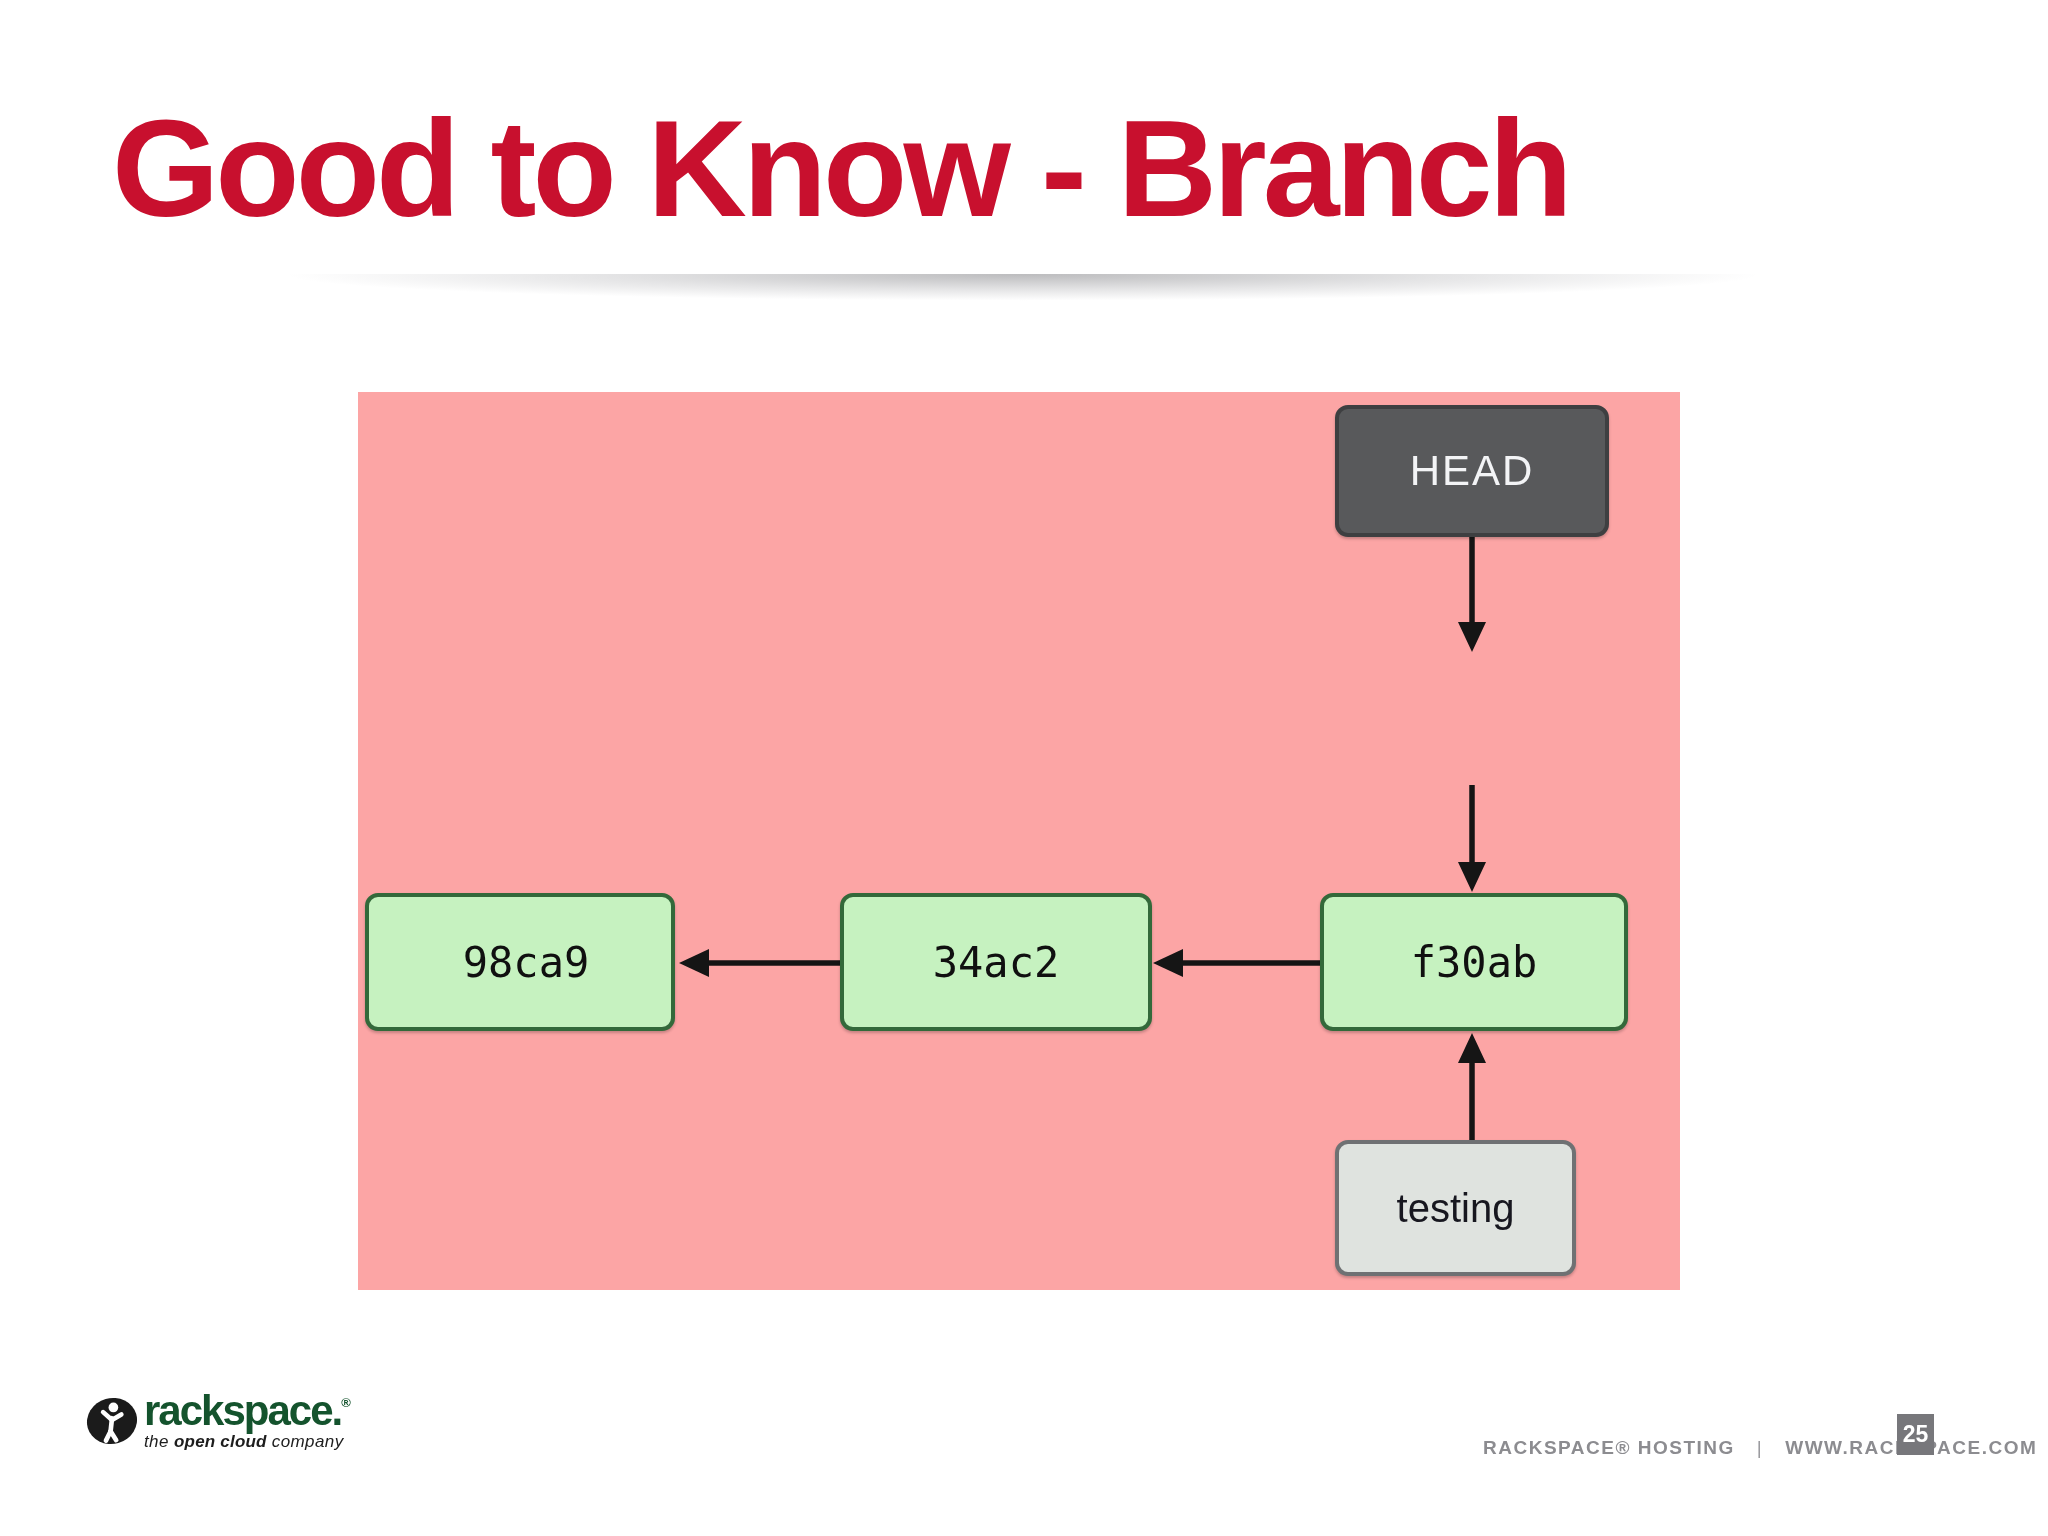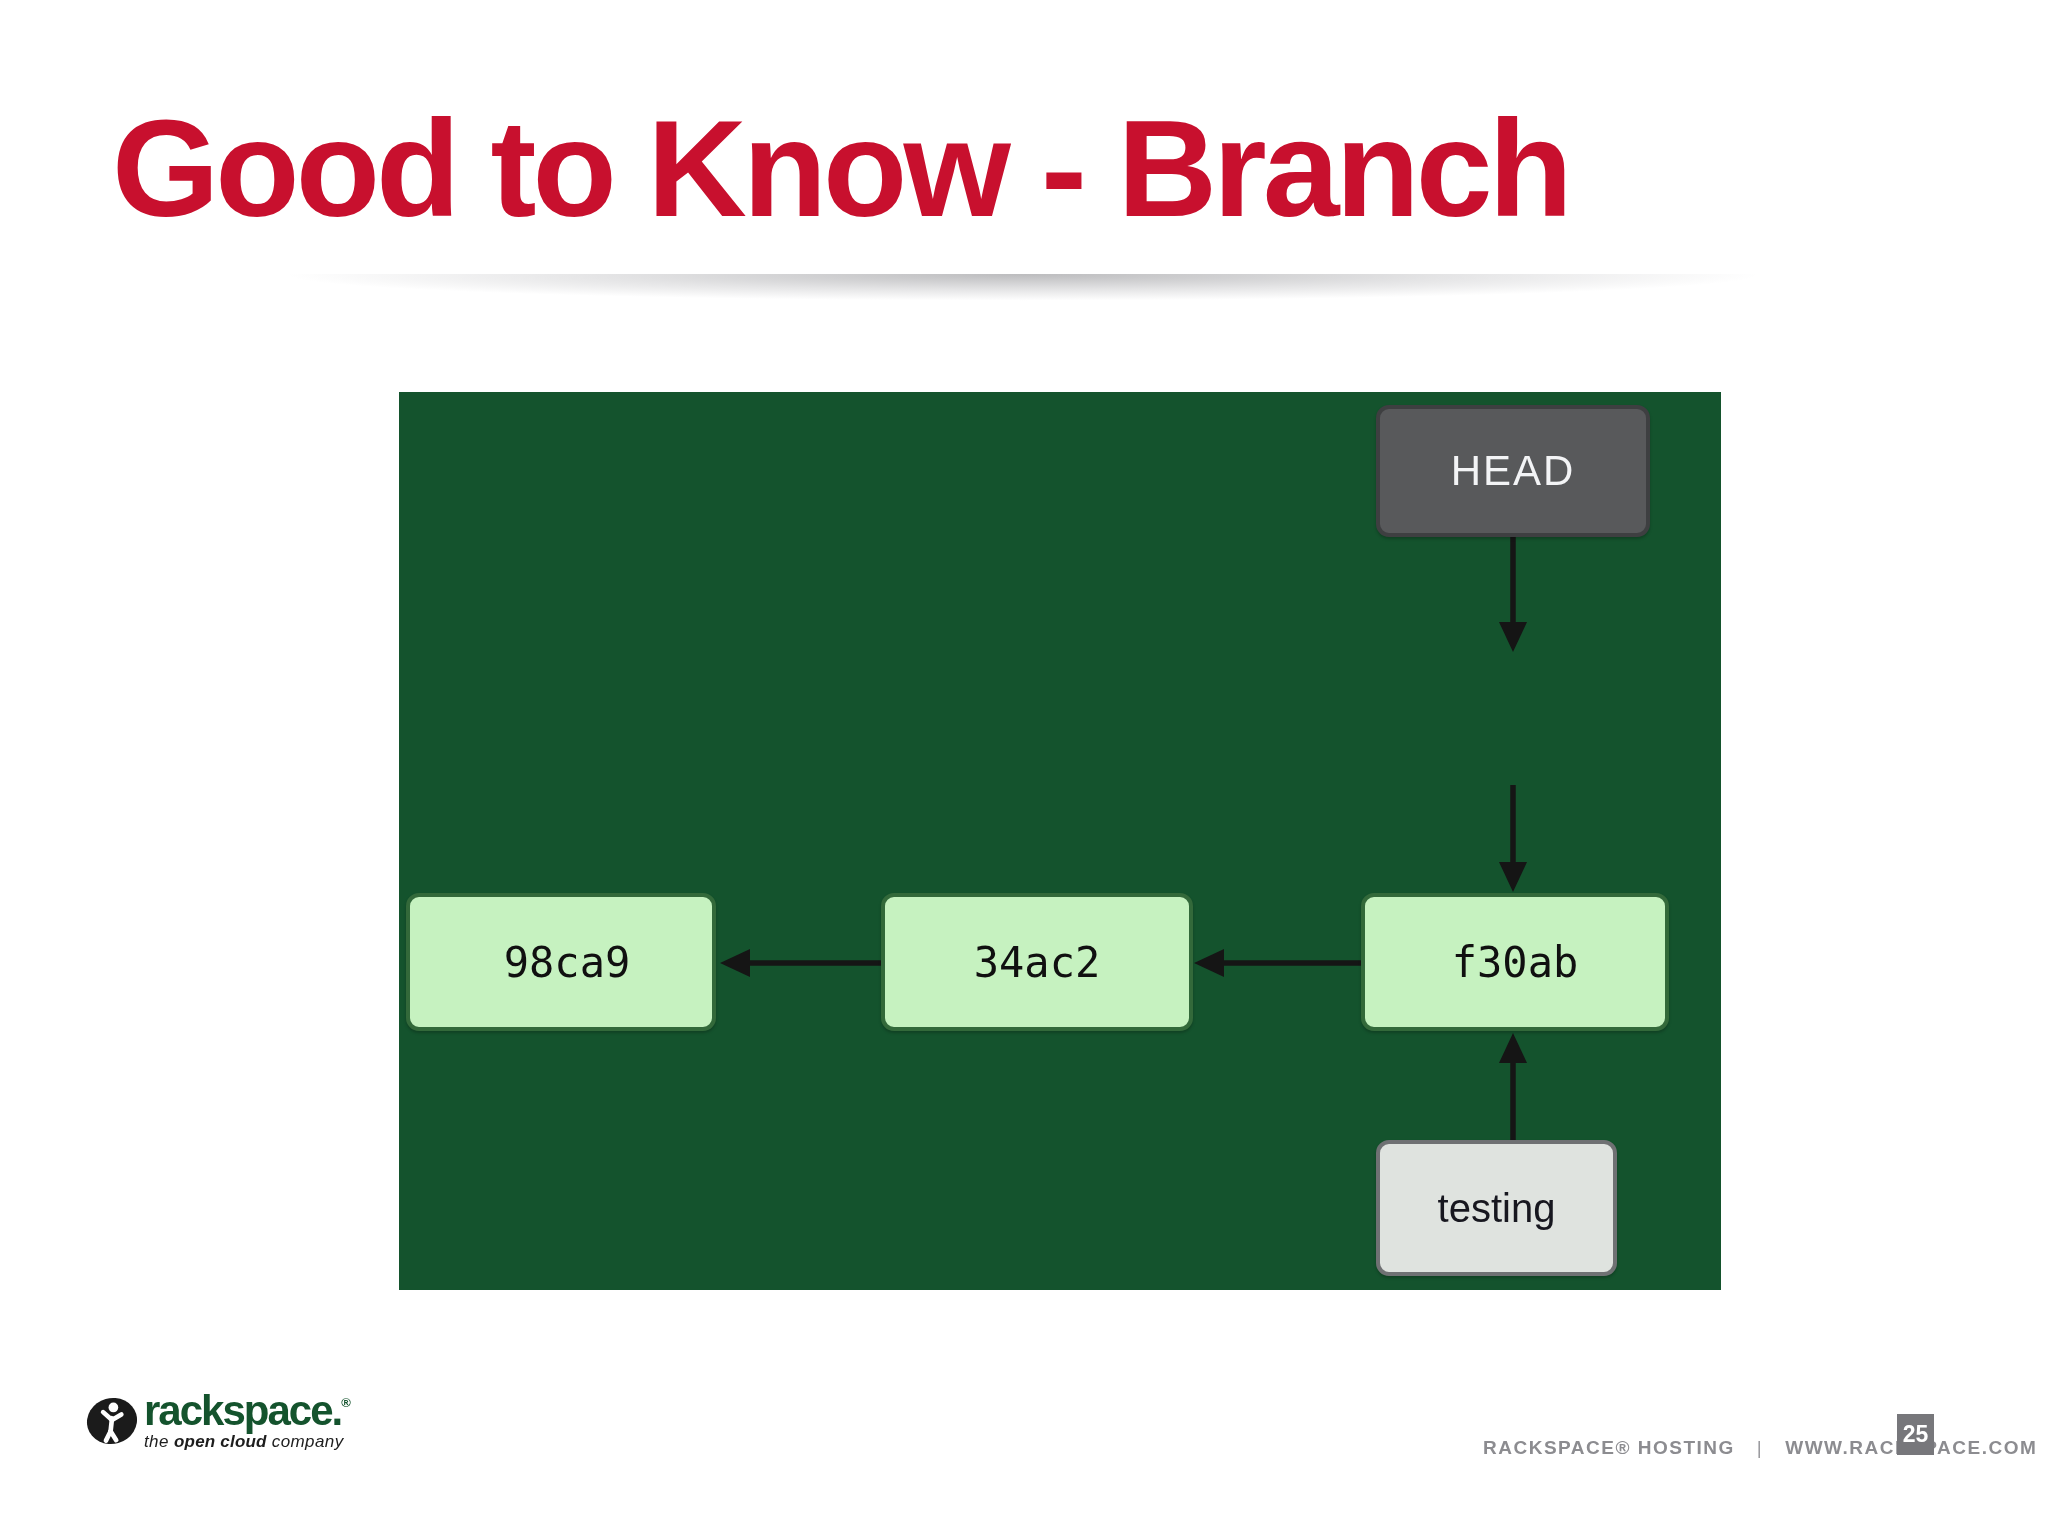--- a/index.html
+++ b/index.html
@@ -13,22 +13,22 @@
     font-size:138px;font-weight:bold;letter-spacing:-4px;line-height:1.05;
     color:#C8102E;white-space:nowrap;
   }
   .divider{
     position:absolute;left:66px;top:274px;width:1914px;height:38px;
     background:radial-gradient(ellipse 52% 92% at 50% 2%,
       rgba(60,60,66,0.34) 0%,rgba(95,95,102,0.17) 42%,rgba(255,255,255,0) 74%);
   }
   
   .diagram{
-    position:absolute;left:399px;top:392px;width:1322px;height:898px;
-    background:#14532d;
+    position:absolute;left:358px;top:392px;width:1322px;height:898px;
+    background:#fca5a5;
   }
   .edges{position:absolute;left:0;top:0;}
   .node{
     position:absolute;box-sizing:border-box;border-radius:13px;
     display:flex;align-items:center;justify-content:center;
     box-shadow:0 2px 3px rgba(0,0,0,0.22);
   }
   .node-head{
     left:977px;top:13px;width:274px;height:132px;
     background:#58595B;border:4px solid #3E3F41;

